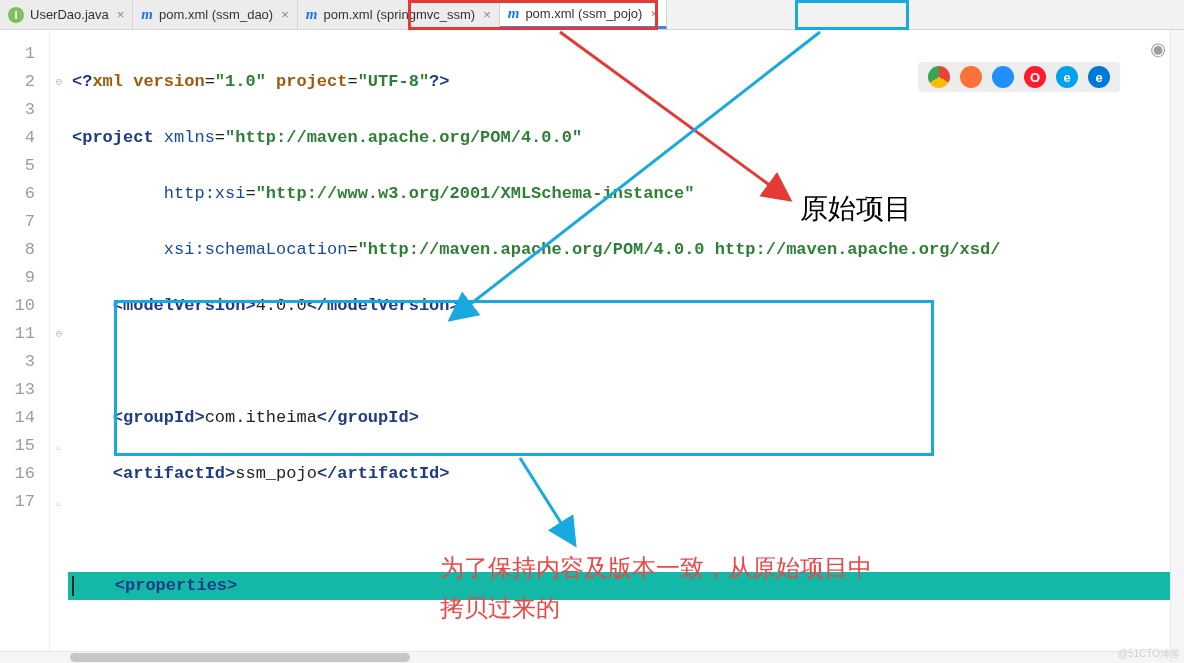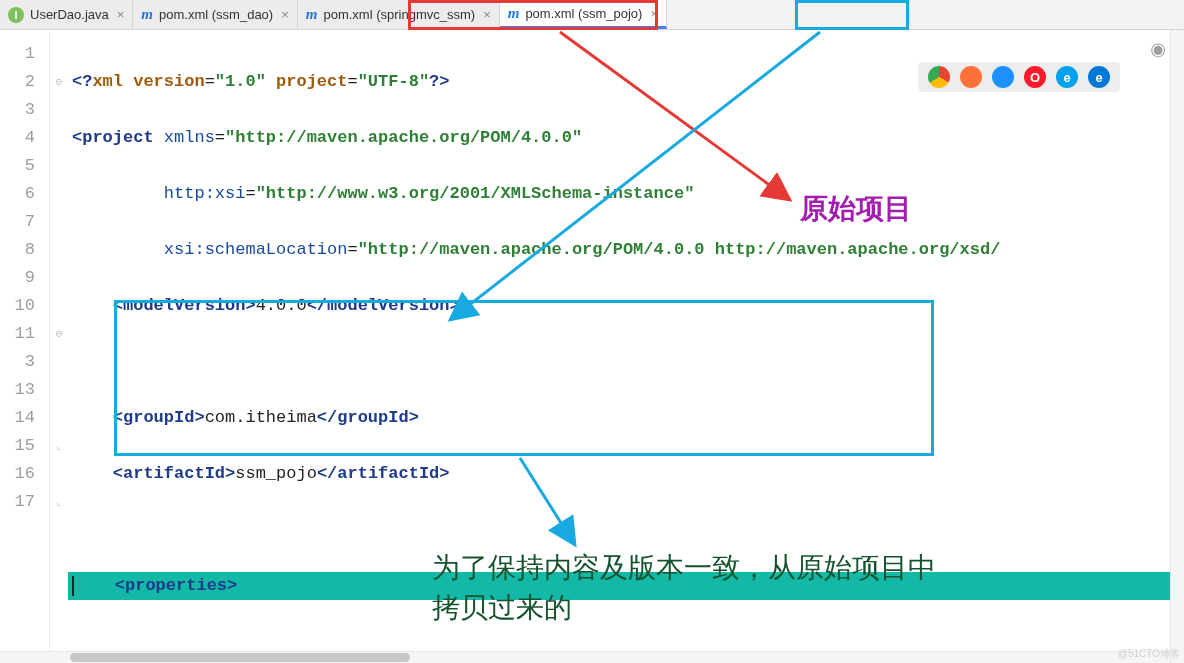--- a/index.html
+++ b/index.html
@@ -114,31 +114,31 @@
     border: 3px solid #e53935;
     pointer-events: none;
   }
   .annot-blue-box {
     position: absolute;
     border: 3px solid #17a9df;
     pointer-events: none;
   }
   .annot-text-red {
     position: absolute;
-    color: #a21caf;
+    color: #000000;
     font-size: 28px;
     font-family: "Microsoft YaHei", sans-serif;
-    font-weight: bold;
   }
   .annot-text-blue {
     position: absolute;
-    color: #14532d;
-    font-size: 28px;
+    color: #ef4444;
+    font-size: 24px;
     font-family: "Microsoft YaHei", sans-serif;
     line-height: 40px;
+    margin-left: 8px;
   }
   svg.arrow { position: absolute; pointer-events: none; top:0; left:0;}
   .watermark {
     position: absolute;
     right: 4px;
     bottom: 2px;
     font-size: 10px;
     color: #d0d0d0;
   }
   .scroll-v {

